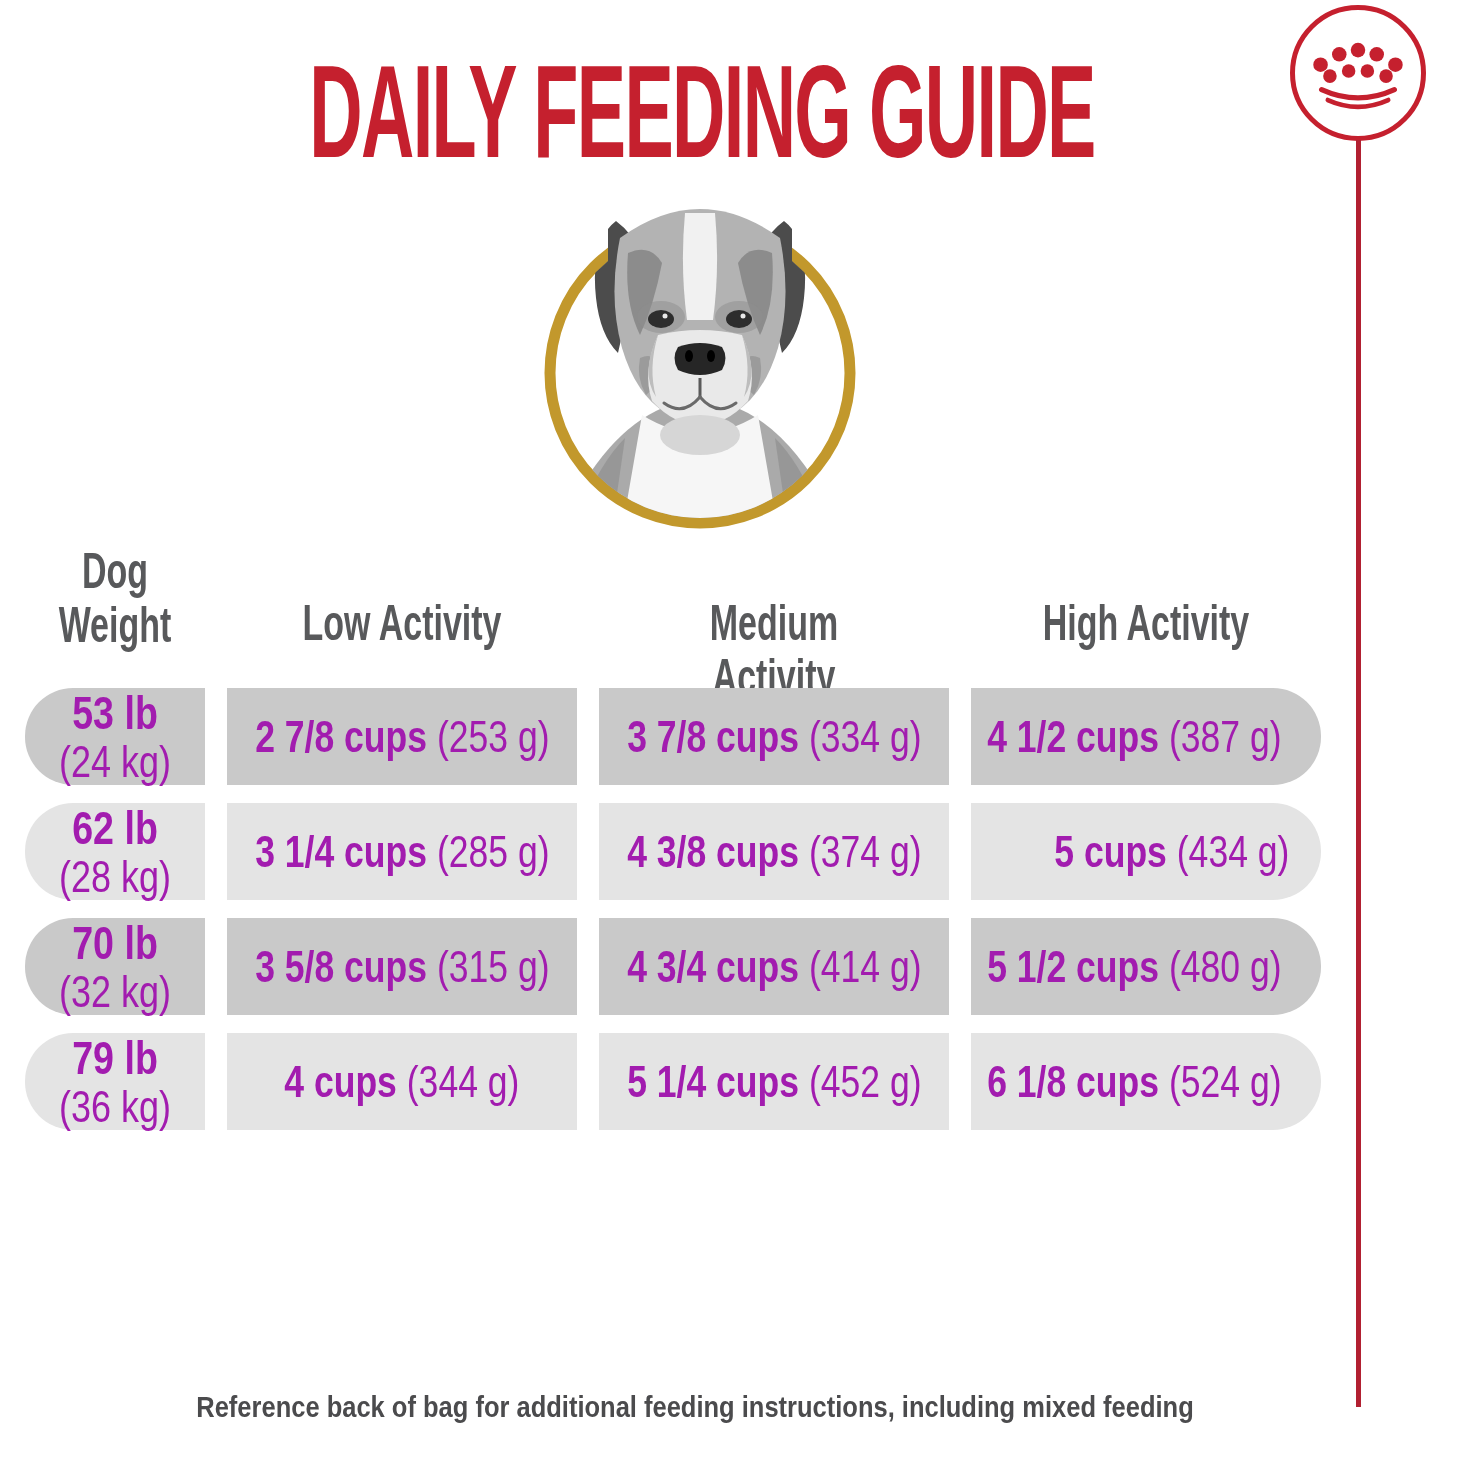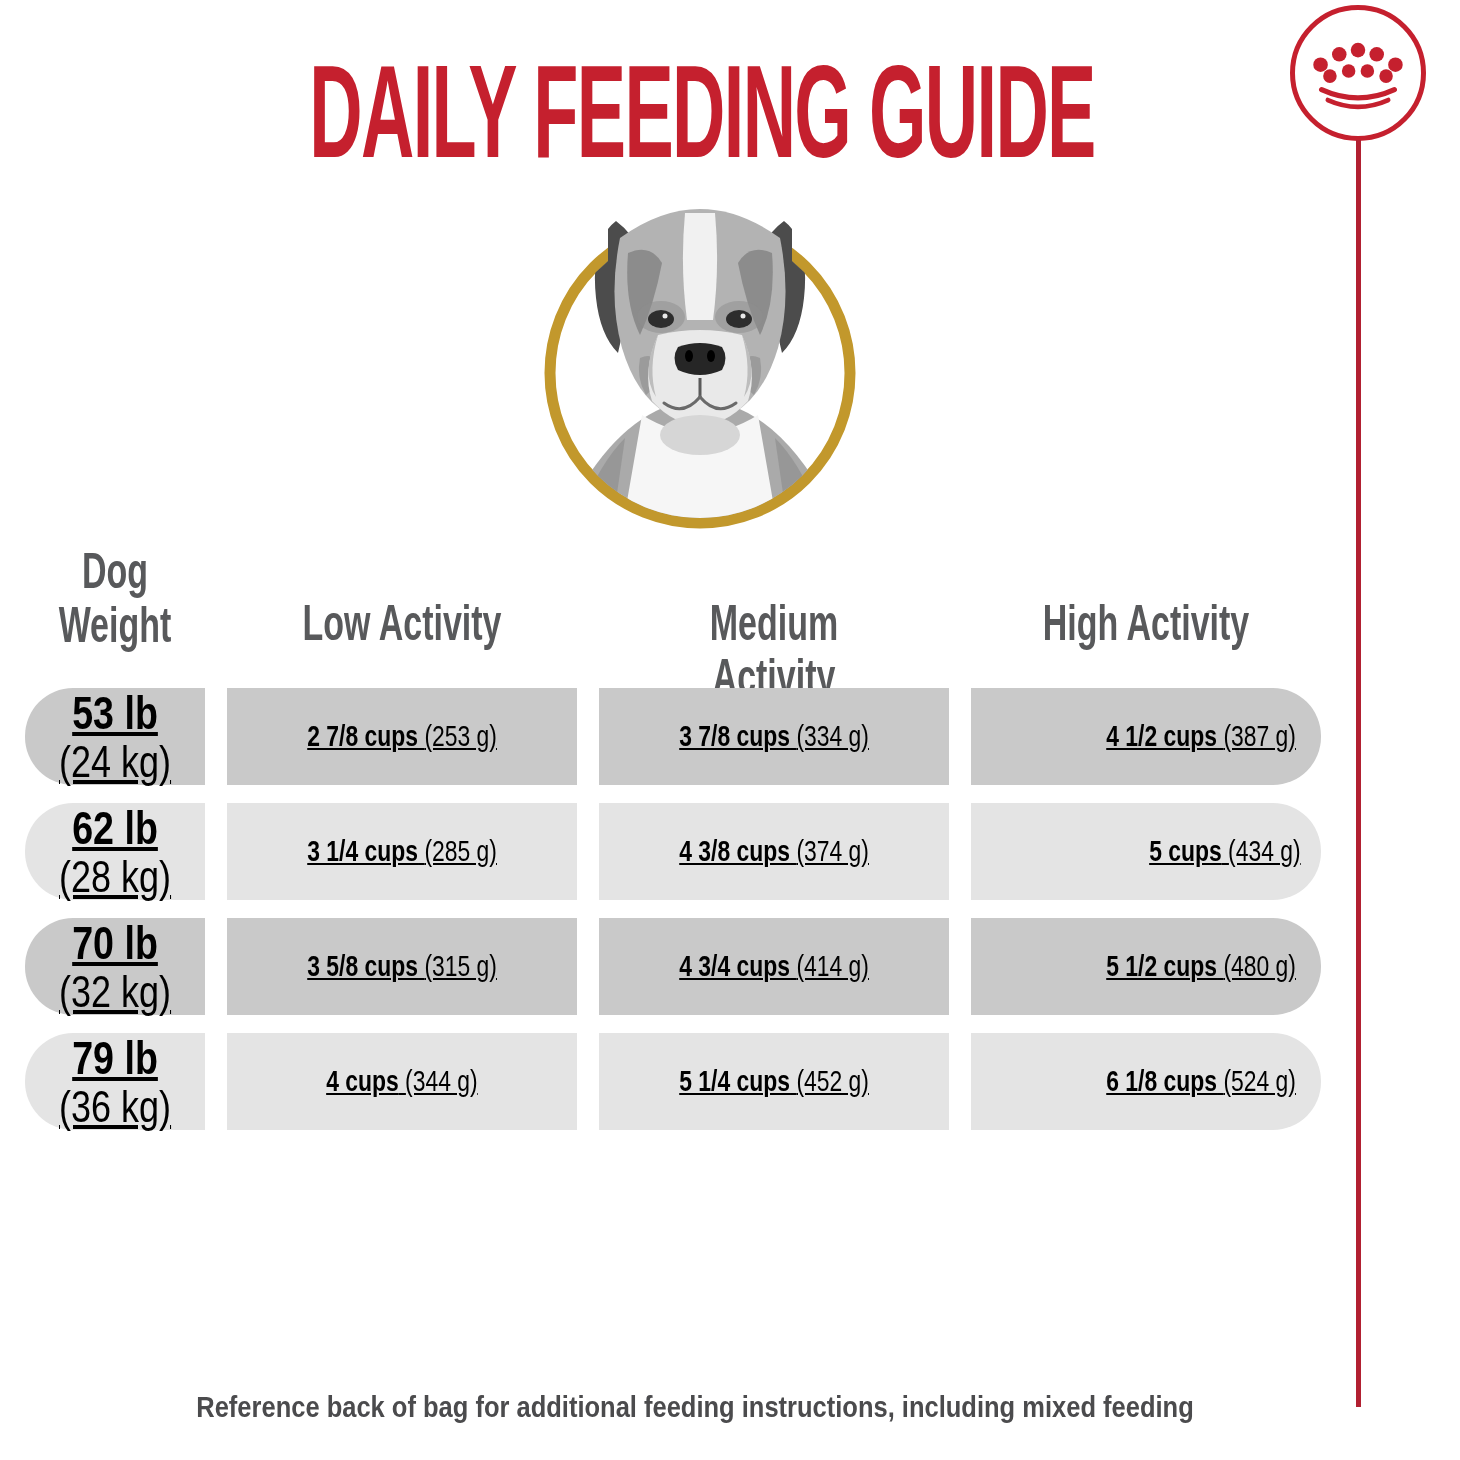--- a/index.html
+++ b/index.html
@@ -37,32 +37,31 @@
 
   
   .feeding-table{
     position:absolute;left:25px;top:688px;
     display:grid;grid-template-columns:180px 350px 350px 350px;
     column-gap:22px;row-gap:18px;
   }
   .trow{display:contents;}
   .cell{
     height:97px;display:flex;align-items:center;justify-content:center;
-    color:#000000;
-    text-decoration:underline;
+    color:#a21caf;
   }
   .trow.dark .cell{background:#c9c9c9;}
   .trow.light .cell{background:#e4e4e4;}
   .cell.wcell{border-radius:48px 0 0 48px;}
   .cell.last{border-radius:0 48px 48px 0;justify-content:flex-end;}
   .sq{display:inline-block;transform:scaleX(.79);transform-origin:50% 50%;white-space:nowrap;}
   .wcell .sq{transform:scaleX(.8);text-align:center;}
   .wcell .lb{font-size:47px;font-weight:700;line-height:50px;}
   .wcell .kg{font-size:45px;font-weight:400;line-height:48px;}
-  .vcell{font-size:29px;}
+  .vcell{font-size:45px;}
   .vcell b{font-weight:700;}
   .vcell .g{font-weight:400;}
 
   
   .footer-note{
     position:absolute;left:30px;top:1390px;width:1330px;text-align:center;
     font-size:30px;font-weight:700;color:#4b4b4d;
     transform:scaleX(.85);transform-origin:50% 50%;white-space:nowrap;
   }
 </style>

